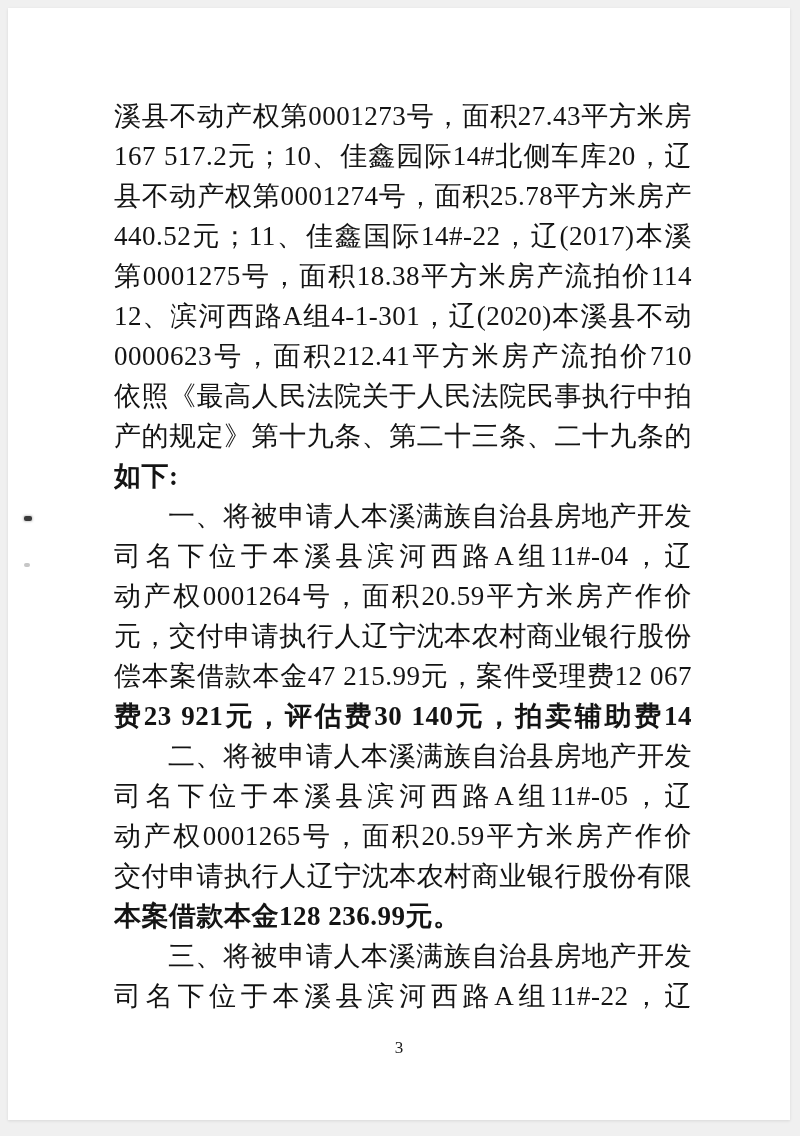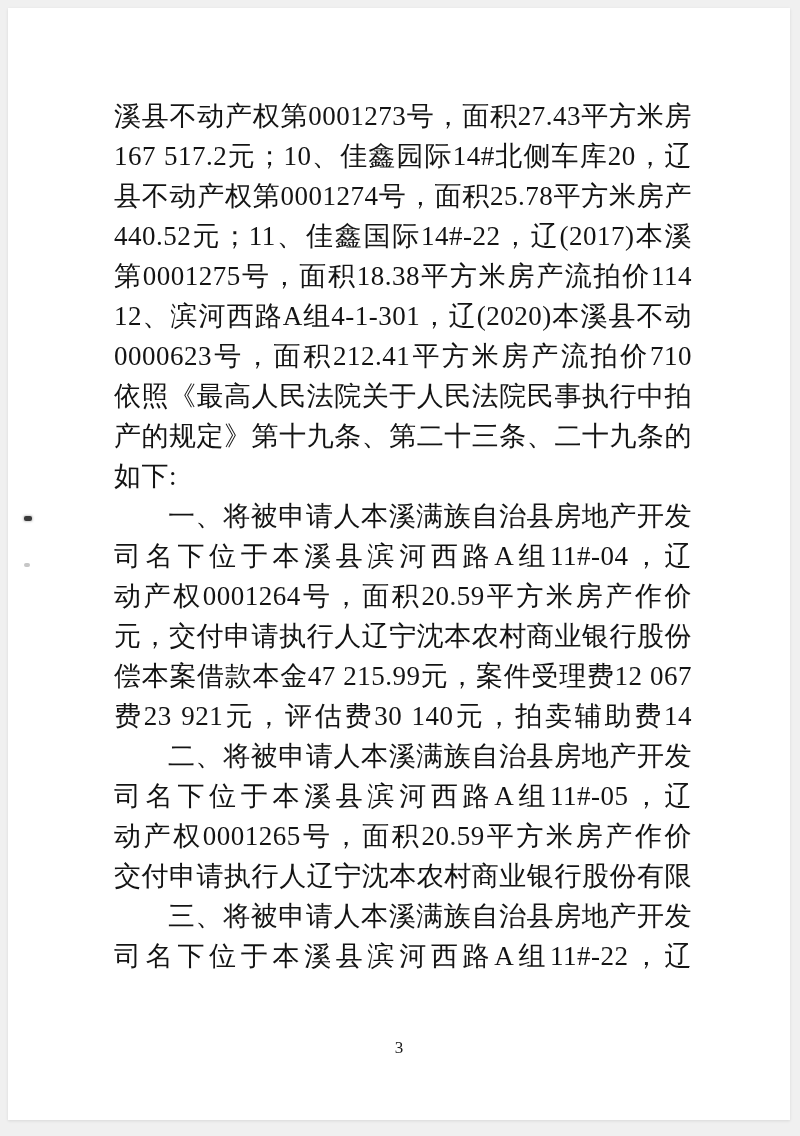--- a/index.html
+++ b/index.html
@@ -37,20 +37,21 @@
     text-align: justify;
     text-align-last: justify;
     height: 40px;
     overflow: hidden;
   }
   .line.indent {
     text-indent: 54px;
   }
   .line.end {
     text-align-last: left;
+    font-weight: bold;
   }
   .pageno {
     position: absolute;
     left: 0;
     right: 0;
     top: 1030px;
     text-align: center;
     font-size: 17px;
     color: #1a1a1a;
   }
@@ -92,19 +93,20 @@
       <div class="line indent">一、将被申请人本溪满族自治县房地产开发有限责任公</div>
       <div class="line">司名下位于本溪县滨河西路A组11#-04，辽(2017)本溪县不</div>
       <div class="line">动产权0001264号，面积20.59平方米房产作价128 236.99元</div>
       <div class="line">元，交付申请执行人辽宁沈本农村商业银行股份有限公司抵</div>
       <div class="line">偿本案借款本金47 215.99元，案件受理费12 067元，执行</div>
       <div class="line end">费23 921元，评估费30 140元，拍卖辅助费14 893元。</div>
       <div class="line indent">二、将被申请人本溪满族自治县房地产开发有限责任公</div>
       <div class="line">司名下位于本溪县滨河西路A组11#-05，辽(2017)本溪县不</div>
       <div class="line">动产权0001265号，面积20.59平方米房产作价128 236.99元，</div>
       <div class="line">交付申请执行人辽宁沈本农村商业银行股份有限公司抵偿</div>
+      <div class="line end">本案借款本金128 236.99元。</div>
       <div class="line indent">三、将被申请人本溪满族自治县房地产开发有限责任公</div>
       <div class="line">司名下位于本溪县滨河西路A组11#-22，辽(2017)本溪县不</div>
     </div>
   <div class="pageno">3</div>
   <div class="speck s1"></div>
   <div class="speck s2"></div>
 </div>
 
 </body></html>

